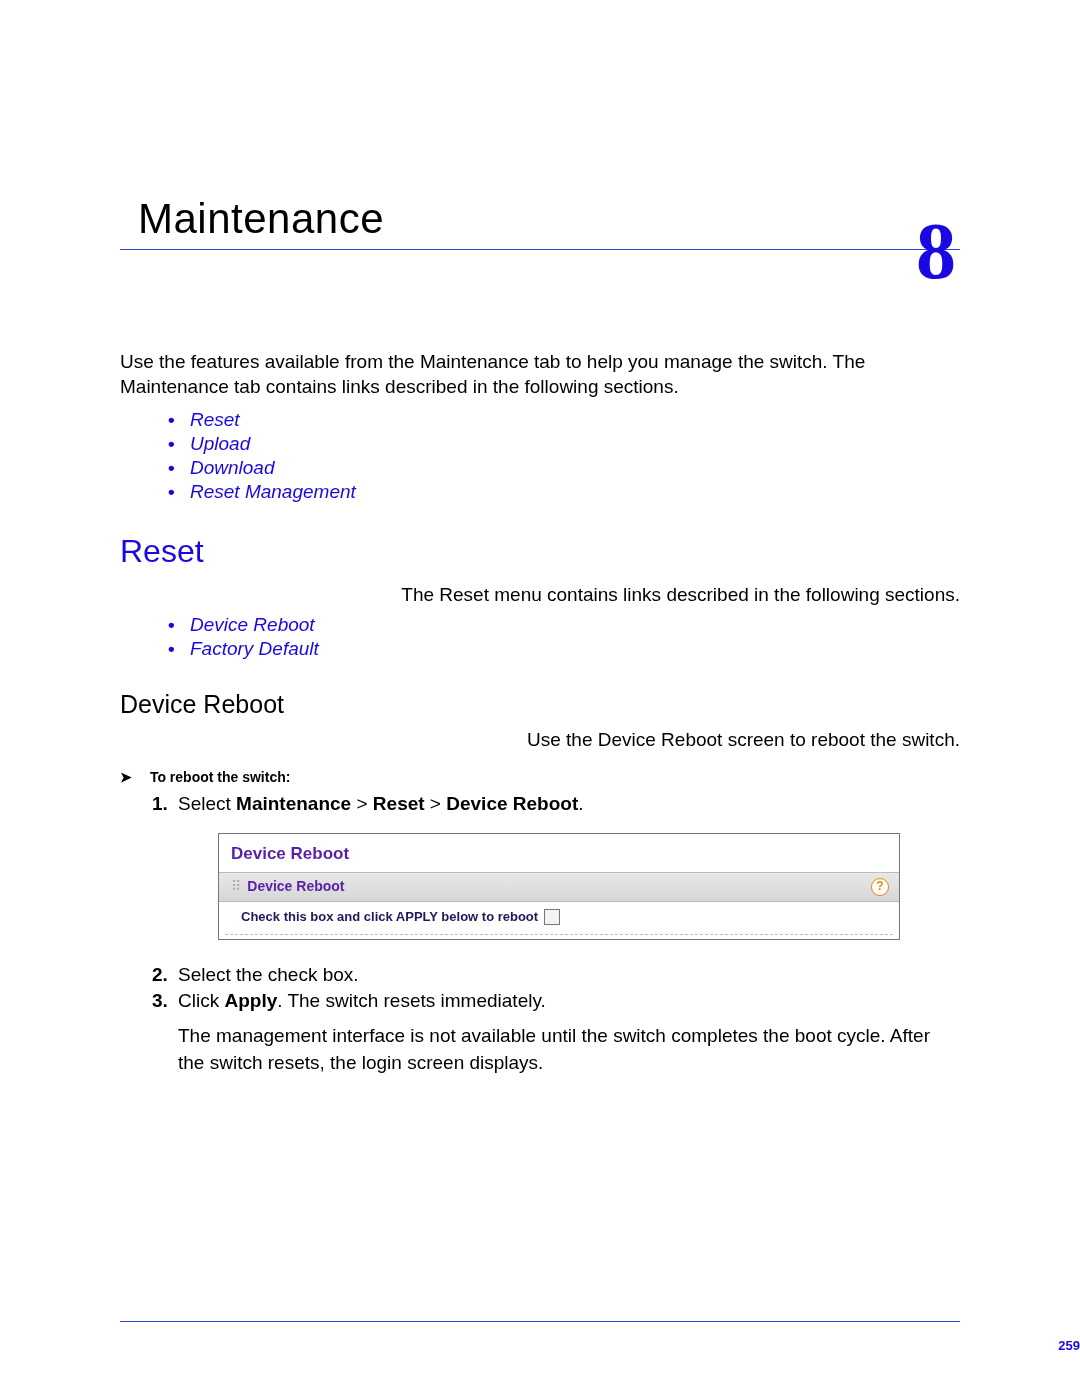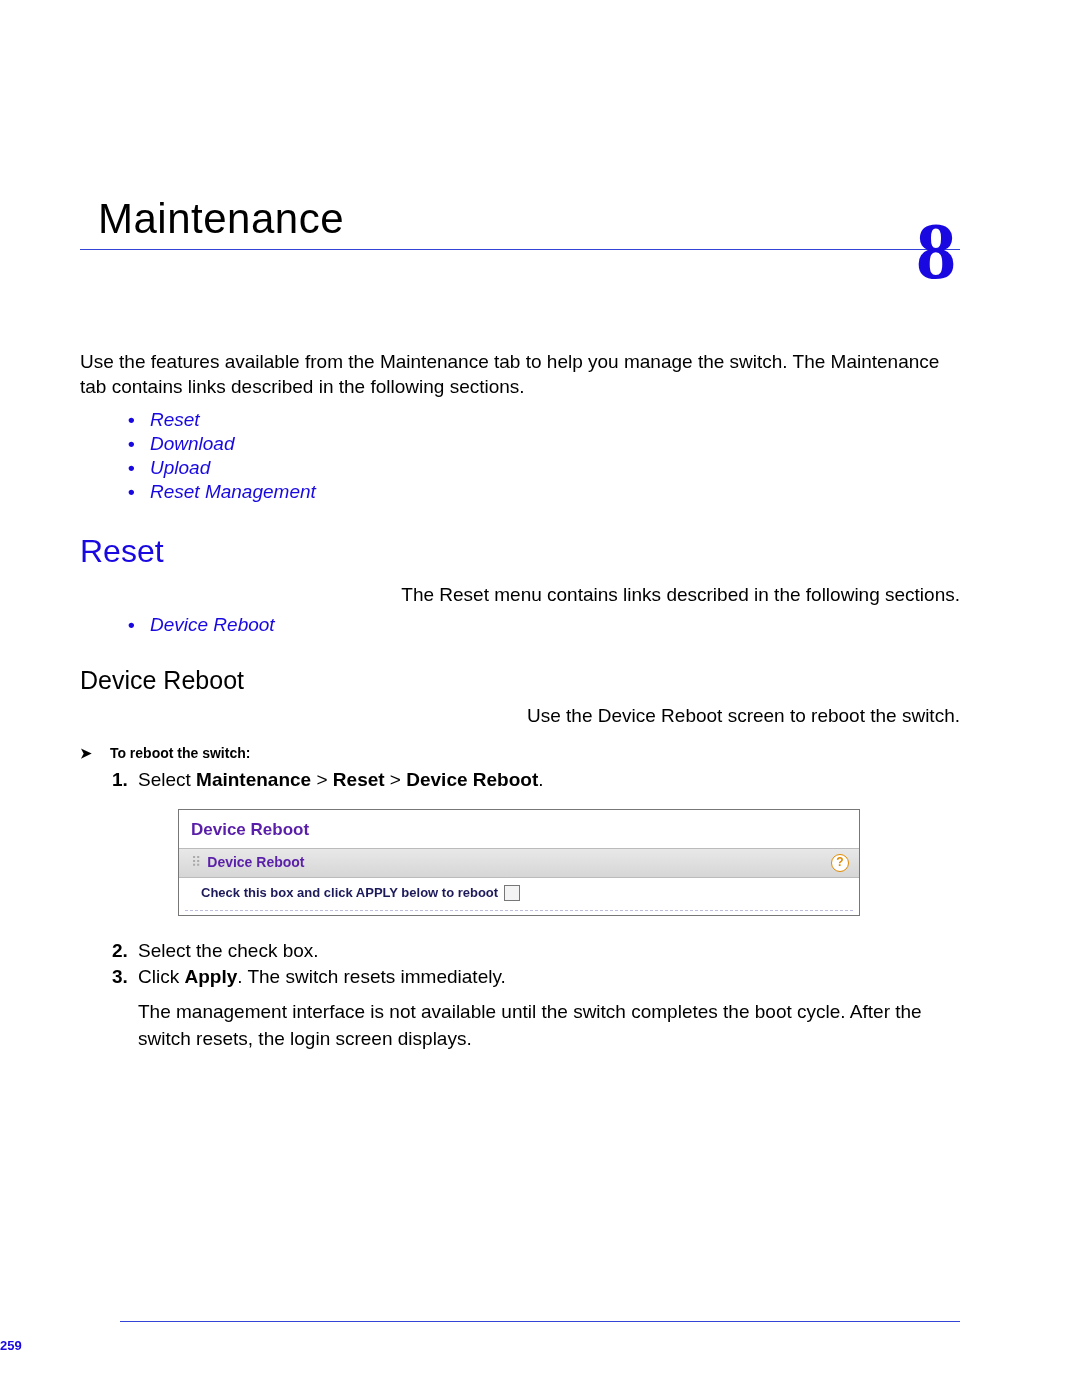--- a/index.html
+++ b/index.html
@@ -6,21 +6,21 @@
     margin: 0;
     padding: 0;
     background: #fff;
     width: 1080px;
     height: 1397px;
     font-family: Arial, Helvetica, sans-serif;
     color: #000;
     position: relative;
   }
   .page {
-    padding: 195px 120px 0 80px;
+    padding: 195px 120px 0 120px;
   }
   .chapter-head {
     display: flex;
     align-items: flex-end;
     justify-content: space-between;
     border-bottom: 1.5px solid #3344d6;
     margin-bottom: 100px;
     position: relative;
   }
   .chapter-title {
@@ -185,49 +185,50 @@
     border-top: 1.5px solid #3344d6;
     margin: 0;
     position: absolute;
     left: 120px; right: 120px;
     bottom: 75px;
   }
   .page-number {
     position: absolute;
     left: 0; right: 0;
     bottom: 44px;
-    text-align: left;
+    text-align: right;
     font-size: 13px;
     font-weight: 700;
     color: #1909e0;
   }
 </style>
 </head>
 <body>
 
 <div class="page">
 
   <div class="chapter-head">
     <div class="chapter-title">Maintenance</div>
     <div class="chapter-num">8</div>
   </div>
 
   <p class="intro">Use the features available from the Maintenance tab to help you manage the switch. The Maintenance tab contains links described in the following sections.</p>
 
   <ul class="section-links">
     <li>Reset</li>
+    <li>Upload</li>
     <li>Download</li>
-    <li>Upload</li>
     <li>Reset Management</li>
   </ul>
 
   <h2 class="section">Reset</h2>
   <p class="body">The Reset menu contains links described in the following sections.</p>
   <ul class="section-links">
     <li>Device Reboot</li>
+    <li>Factory Default</li>
   </ul>
 
   <h3 class="subsection">Device Reboot</h3>
   <p class="body">Use the Device Reboot screen to reboot the switch.</p>
 
   <div class="task-head">
     <span class="arrow">➤</span>
     <span class="label">To reboot the switch:</span>
   </div>
 

